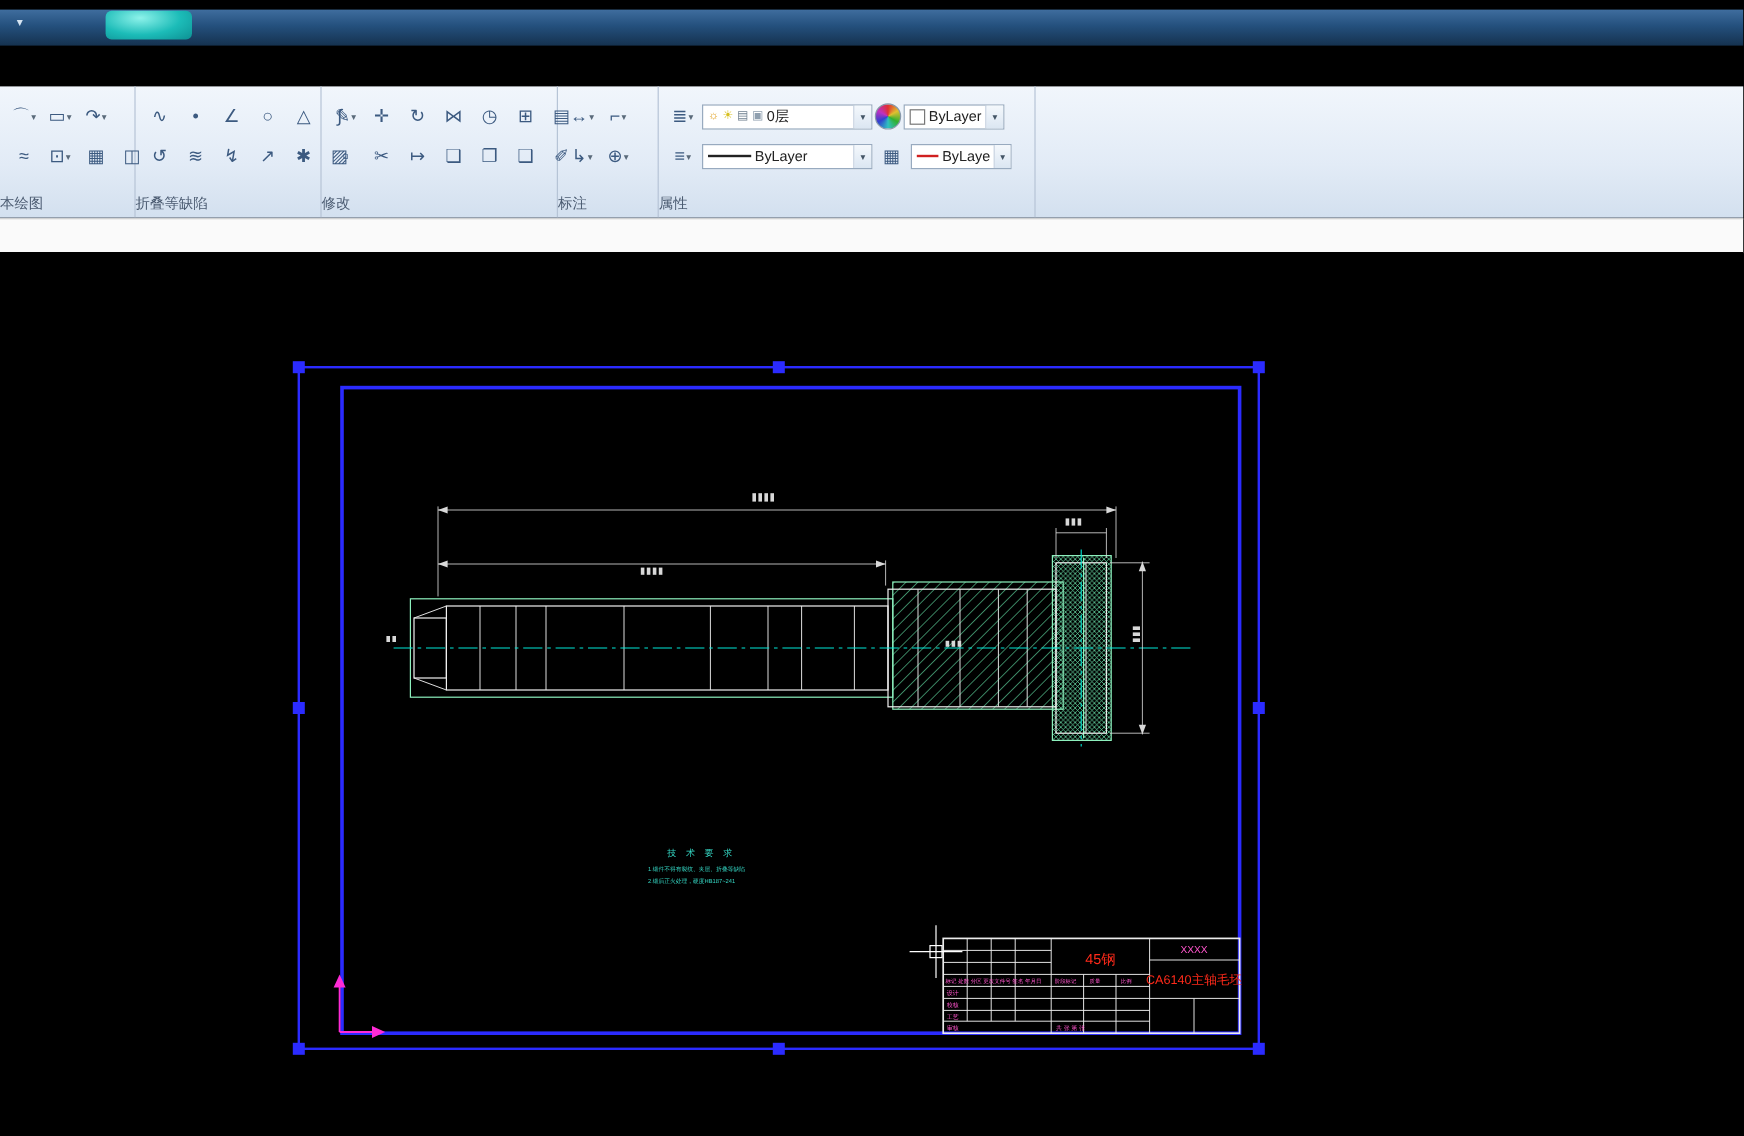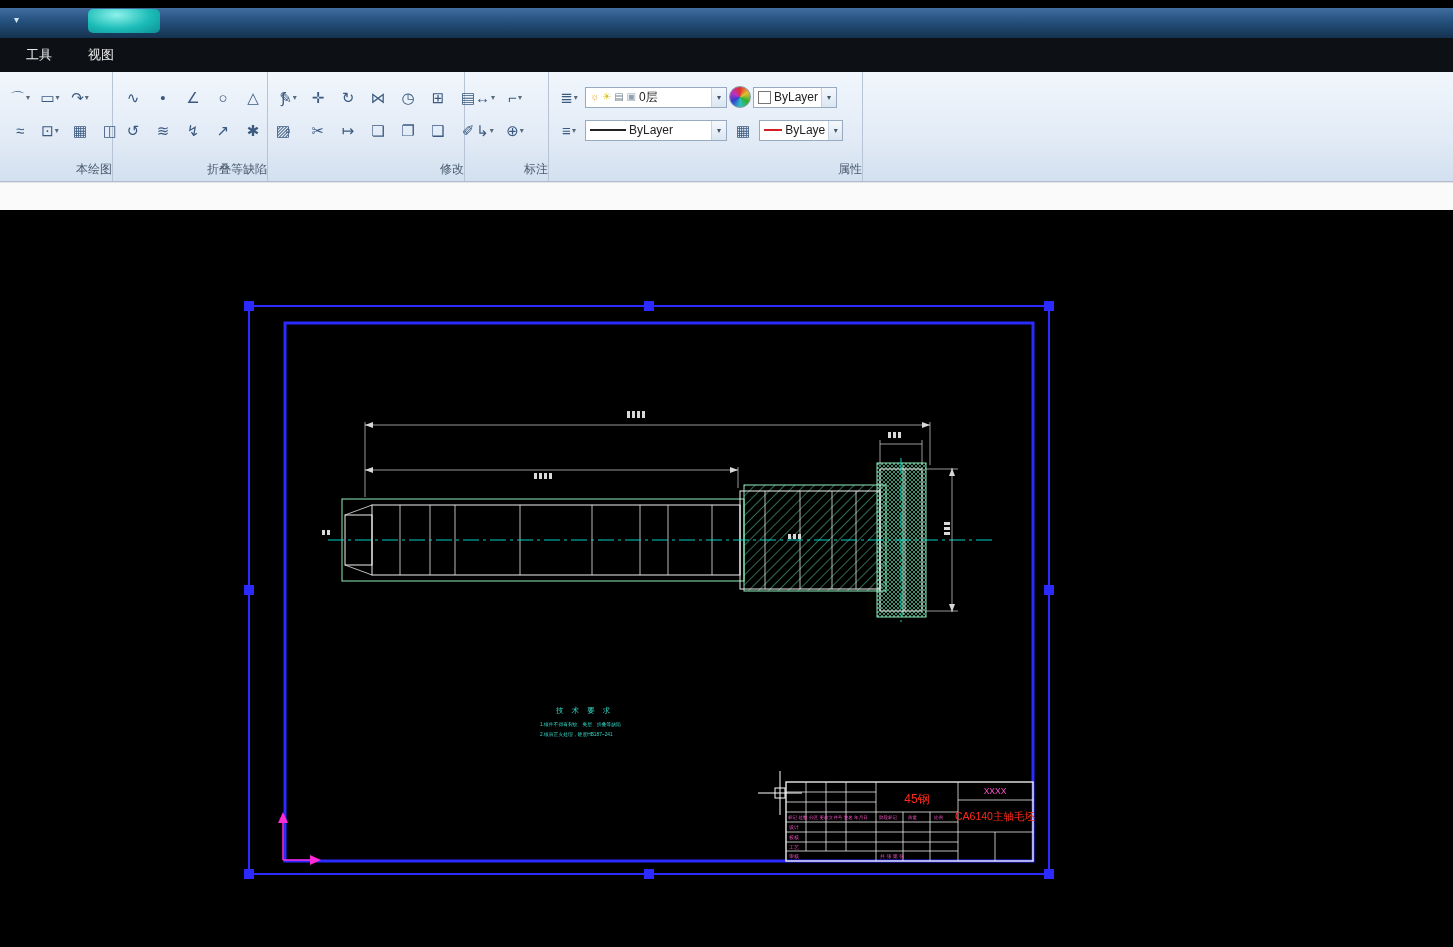--- a/index.html
+++ b/index.html
@@ -26,21 +26,21 @@
     background:linear-gradient(180deg,#f1f6fc 0%,#e2ebf6 60%,#d3e0ef 100%);
     border-bottom:1px solid #aebccd;display:flex;}
   .rgroup{position:relative;border-right:1px solid #b6c4d6;padding:10px 6px 0 6px;box-sizing:border-box;}
   .rfill{flex:1;}
   .g1{width:113px;} .g2{width:155px;} .g3{width:197px;} .g4{width:84px;} .g5{width:314px;}
   .rrow{display:flex;align-items:center;height:30px;margin-bottom:3px;gap:2px;}
   .rbtn{height:26px;min-width:24px;display:flex;align-items:center;justify-content:center;
     border-radius:3px;padding:0 2px;cursor:default;}
   .ric{font-size:15px;color:#3c5a80;line-height:1;}
   .rcaret{font-size:8px;color:#5a6a7a;margin-left:1px;}
-  .rlabel{position:absolute;bottom:3px;left:0;width:100%;text-align:right;
+  .rlabel{position:absolute;bottom:3px;left:0;width:100%;text-align:left;
     font-size:12px;color:#4a5a70;}
   .combo{height:21px;background:#fff;border:1px solid #98aabf;display:flex;align-items:center;
     font-size:12px;color:#222;padding-left:4px;gap:3px;box-sizing:border-box;}
   .combo .cval{white-space:nowrap;overflow:hidden;}
   .ccaret{margin-left:auto;width:14px;align-self:stretch;display:flex;align-items:center;justify-content:center;
     font-size:8px;color:#456;border-left:1px solid #c6d2e0;background:linear-gradient(#f4f8fc,#dbe6f2);}
   .layer-combo{width:142px;} .color-combo{width:84px;}
   .lsi{font-size:10px;line-height:1;}
   .lsi:nth-child(1){color:#e0a020;} .lsi:nth-child(2){color:#d8c020;}
   .lsi:nth-child(3){color:#708090;} .lsi:nth-child(4){color:#90a0b0;}
@@ -77,24 +77,20 @@
 
 <div class="app">
 
   <div class="top-black"></div>
 
   <div class="titlebar">
     <span class="qat">▾</span>
     <span class="aero-blob"></span>
   </div>
 
-  <div class="menubar">
-    <span class="menu-item">工具</span>
-    <span class="menu-item">视图</span>
-  </div>
 
   <div class="ribbon">
     <div class="rgroup g1">
       <div class="rrow">
           <div class="rbtn">
             <span class="ric">⌒</span>
             <span class="rcaret">▾</span>
           </div>
           <div class="rbtn">
             <span class="ric">▭</span>

